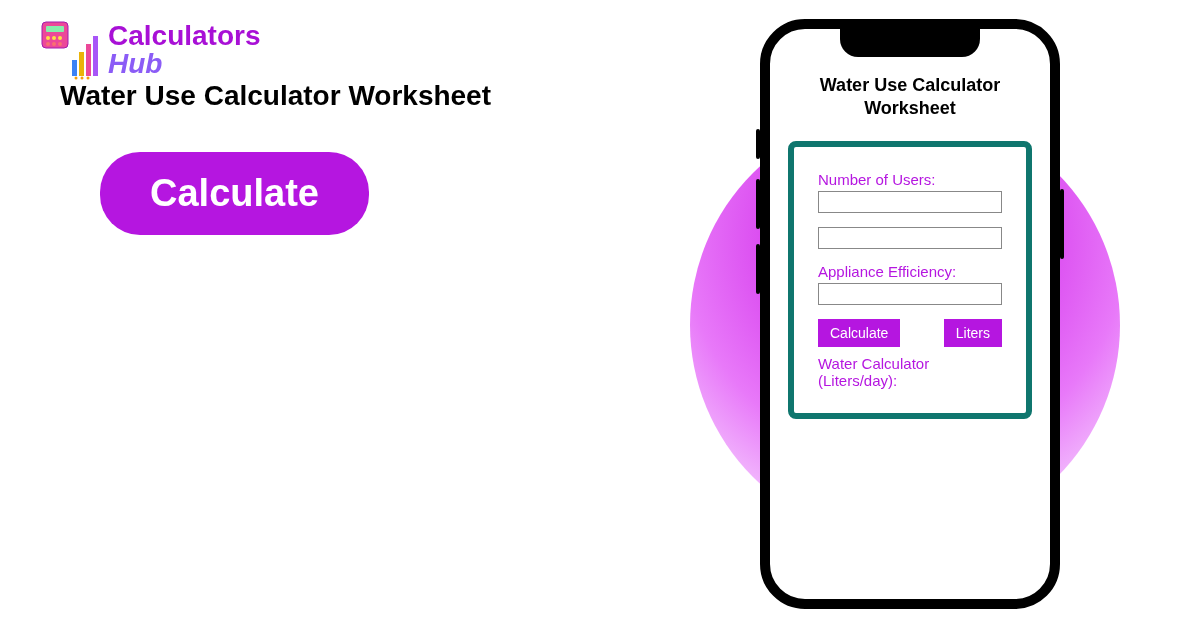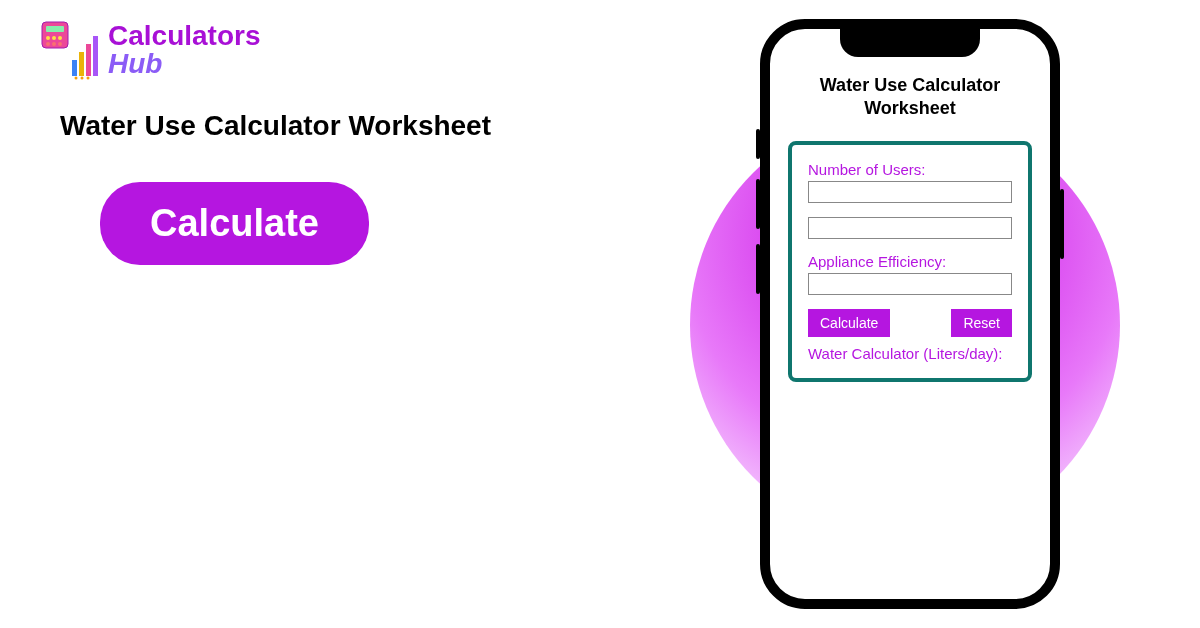--- a/index.html
+++ b/index.html
@@ -18,21 +18,20 @@
     padding: 20px 40px;
   }
   .left {
     flex: 1;
     padding-right: 40px;
     padding-top: 0;
   }
   .logo {
     display: flex;
     align-items: center;
-    margin-bottom: 30px;
     gap: 8px;
   }
   .logo-icon {
     width: 60px;
     height: 60px;
   }
   .logo-text {
     font-family: Arial, sans-serif;
   }
   .logo-line1 {
@@ -131,23 +130,23 @@
     border-radius: 2px;
   }
   .phone-title {
     text-align: center;
     font-weight: 900;
     font-size: 18px;
     margin-bottom: 20px;
     line-height: 1.3;
   }
   .form-box {
-    border: 4px solid #0f766e;
+    border: 6px solid #0f766e;
     border-radius: 8px;
-    padding: 16px;
+    padding: 24px;
   }
   .form-label {
     color: #b516e0;
     font-size: 15px;
     margin-bottom: 3px;
     display: block;
   }
   .form-input {
     width: 100%;
     border: 1px solid #888;
@@ -225,20 +224,20 @@
         <label class="form-label">Number of Users:</label>
         <input class="form-input" type="text" style="">
 
         <input class="form-input" type="text" style="">
 
         <label class="form-label">Appliance Efficiency:</label>
         <input class="form-input" type="text" style="">
 
         <div class="form-buttons">
           <button class="small-btn">Calculate</button>
-          <button class="small-btn">Reset</button>
+          <button class="small-btn">Liters</button>
         </div>
 
         <div class="result-label">Water Calculator (Liters/day):</div>
       </div>
     </div>
   </div>
 </div>
 
 </body></html>

